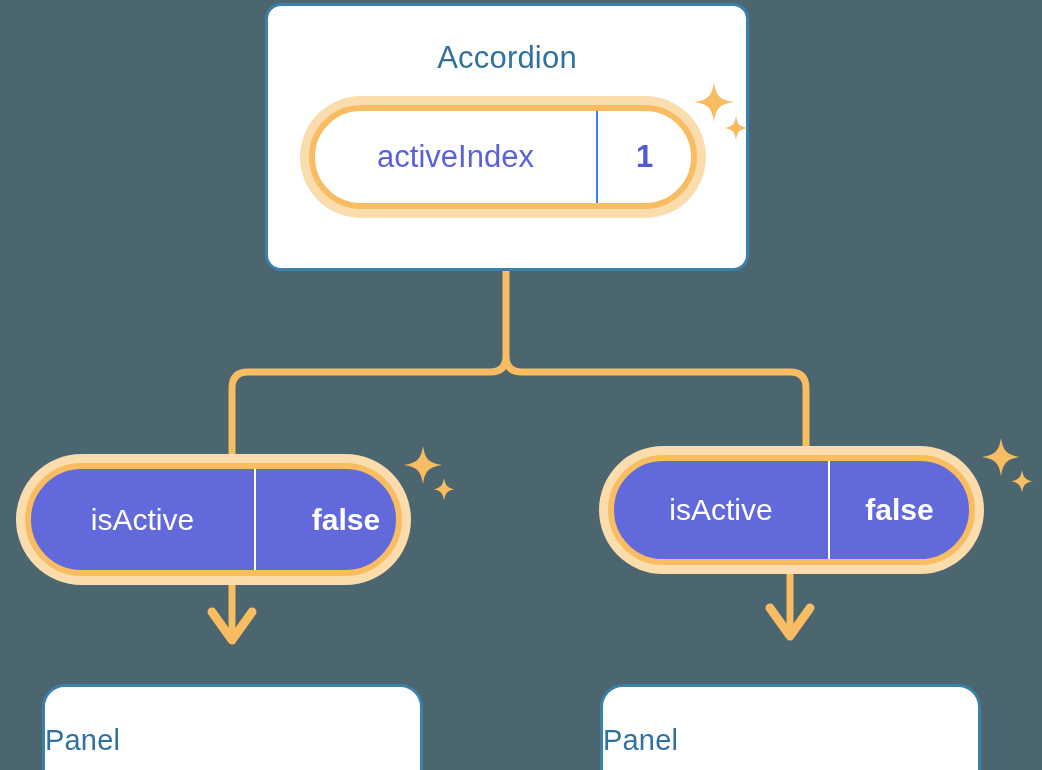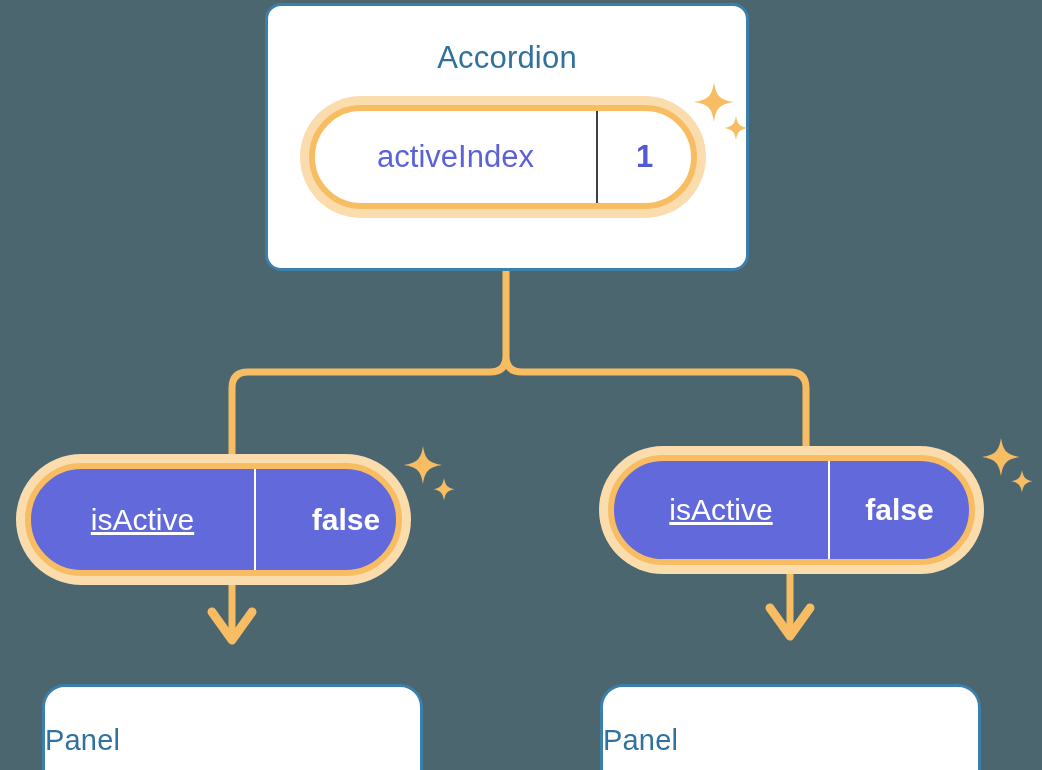--- a/index.html
+++ b/index.html
@@ -119,35 +119,34 @@
   #pill-top {
     left: 309px;
     top: 105px;
   }
   #pill-top .pill { width: 388px; height: 104px; }
   #pill-top .pill-inner { background: #ffffff; }
   #pill-top .pill-key {
     width: 283px;
     color: #5b62d9;
     font-size: 31px;
-    border-right: 2px solid #404040;
+    border-right: 2px solid #3b82f6;
   }
   #pill-top .pill-val {
     flex: 1;
     color: #5159d4;
     font-size: 31px;
   }
 
   
   .pill-state .pill-inner { background: #6169db; }
   .pill-state .pill-key {
     color: #ffffff;
     font-size: 30px;
     border-right: 2px solid #ffffff;
-    text-decoration: underline;
   }
   .pill-state .pill-val {
     color: #ffffff;
     font-size: 30px;
   }
 
   #pill-left { left: 25px; top: 463px; }
   #pill-left .pill { width: 377px; height: 113px; }
   #pill-left .pill-key { width: 225px; }
   #pill-left .pill-val { flex: 1; padding-left: 40px; }

